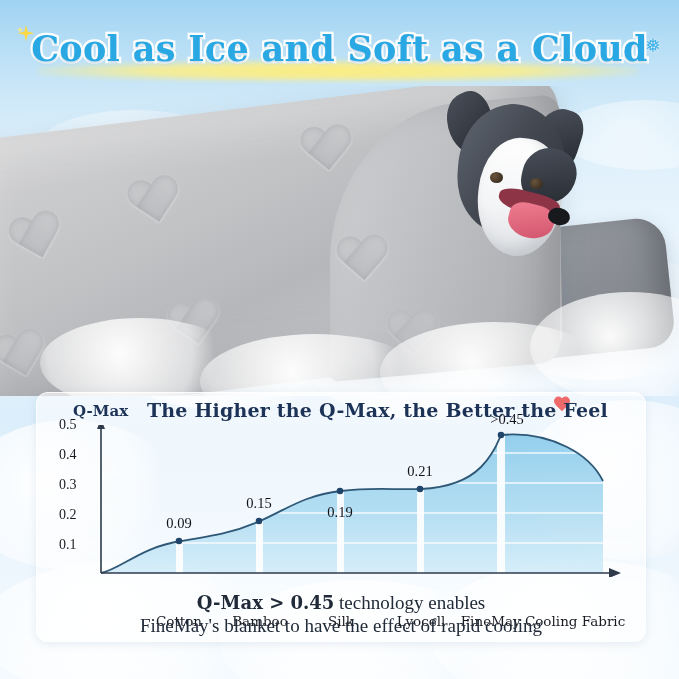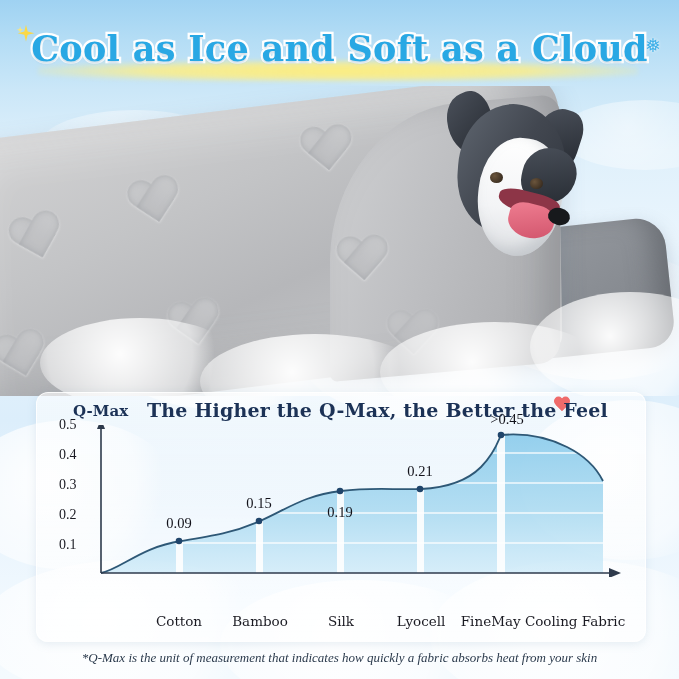--- a/index.html
+++ b/index.html
@@ -338,17 +338,22 @@
       <div class="dlabel" style="left:470px;top:-14px;">&gt;0.45</div>
 
       
       <div class="xcat" style="left:142px;">Cotton</div>
       <div class="xcat" style="left:223px;text-align:right;">Bamboo</div>
       <div class="xcat" style="left:304px;">Silk</div>
       <div class="xcat" style="left:384px;">Lyocell</div>
       <div class="xcat" style="left:506px;">FineMay Cooling Fabric</div>
     </div>
 
+    <div class="caption">
+      <div>
+        <b>Q-Max &gt; 0.45</b><span> technology enables</span>
+      </div>
+      <div>FineMay's blanket to have the effect of rapid cooling</div>
+    </div>
   </div>
 
-  <div class="footnote">*Q-Max is the unit of measurement that indicates how quickly a fabric absorbs heat from your skin</div>
 
 </div>
 
 </body></html>

